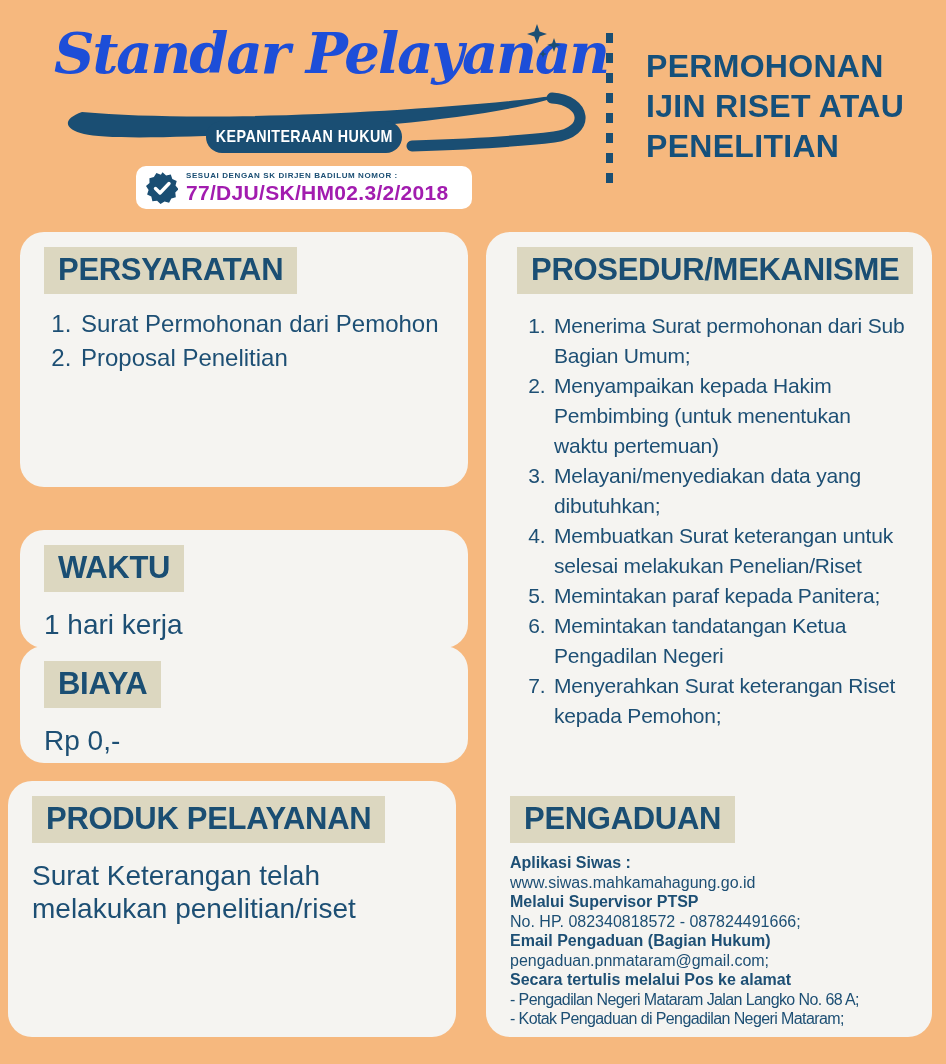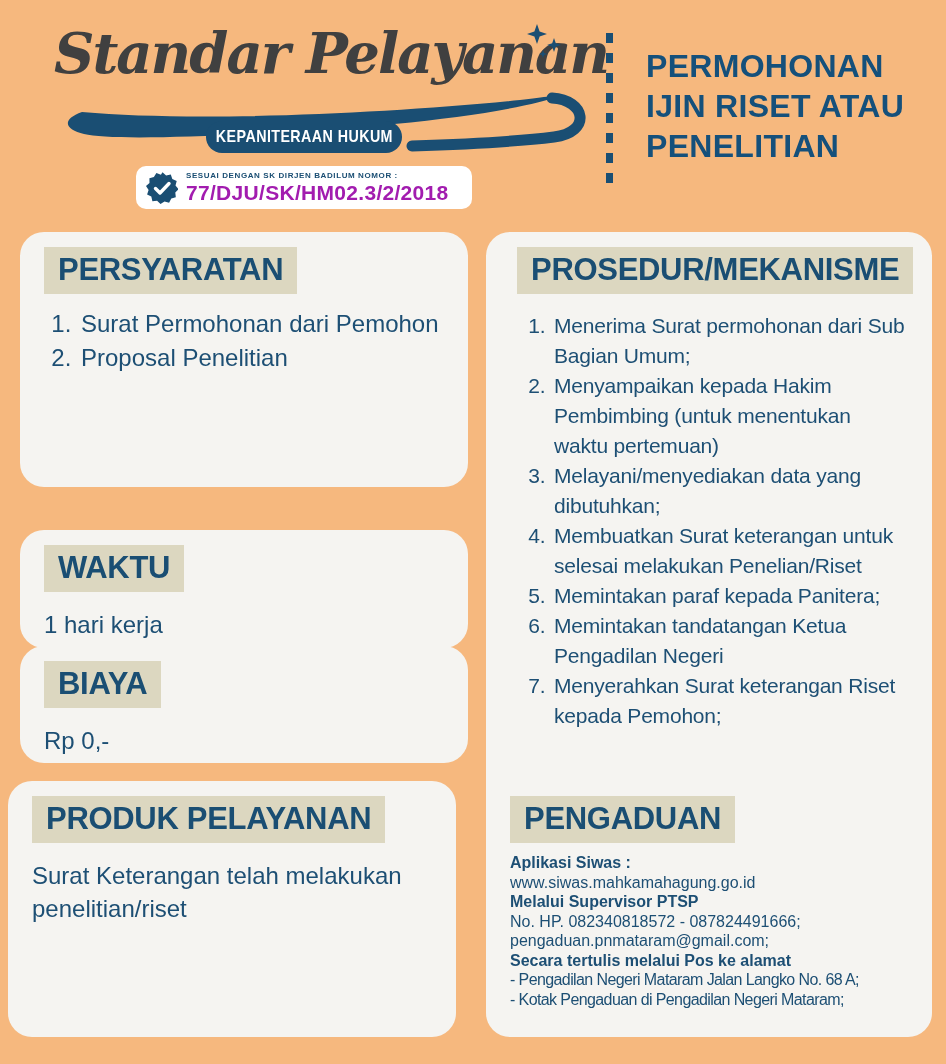--- a/index.html
+++ b/index.html
@@ -11,21 +11,21 @@
     color:#1D4F74;
     overflow:hidden;
   }
 
   
   .logo-script{
     position:absolute; left:54px; top:20px; width:540px;
     font-family:"DejaVu Serif", serif;
     font-style:italic; font-weight:bold;
     font-size:56px; letter-spacing:-2px;
-    color:#404040; white-space:nowrap;
+    color:#1d4ed8; white-space:nowrap;
   }
   .swoosh{ position:absolute; left:52px; top:92px; }
   .sparkles{ position:absolute; left:524px; top:20px; }
 
   .dept-pill{
     position:absolute; left:206px; top:121px; width:196px; height:32px;
     background:#1A4E73; border-radius:17px;
     display:flex; align-items:center; justify-content:center;
   }
   .dept-pill span{
@@ -68,21 +68,21 @@
     display:inline-block;
     background:#DCD7C0;
     color:#1A4E73;
     font-size:31px; font-weight:bold; letter-spacing:-.3px;
     padding:5px 14px 6px 14px;
   }
 
   .card ol{ margin:13px 0 0 0; padding-left:34px; font-size:24px; line-height:34px; }
   #card-prosedur ol{ font-size:21px; line-height:30px; margin-top:17px; letter-spacing:-.2px; }
   .card ol li{ padding-left:3px; }
-  .card .value{ margin-top:16px; font-size:24px; line-height:33px; }
+  .card .value{ margin-top:16px; font-size:28px; line-height:33px; }
 
   #card-pengaduan .lines{ margin-top:10px; font-size:16px; line-height:19.5px; }
   #card-pengaduan .b{ font-weight:bold; }
   #card-pengaduan .condensed{ letter-spacing:-.6px; }
 </style>
 </head>
 <body>
 
 <header>
 
@@ -163,20 +163,21 @@
     </ol>
   </section>
 
   <section class="card" id="card-pengaduan">
     <h2>PENGADUAN</h2>
     <div class="lines">
       <div class="b">Aplikasi Siwas :</div>
       <div>www.siwas.mahkamahagung.go.id</div>
       <div class="b">Melalui Supervisor PTSP</div>
       <div>No. HP. 082340818572 - 087824491666;</div>
+      <div class="b">Email Pengaduan (Bagian Hukum)</div>
       <div>pengaduan.pnmataram@gmail.com;</div>
       <div class="b">Secara tertulis melalui Pos ke alamat</div>
       <div class="condensed">- Pengadilan Negeri Mataram Jalan Langko No. 68 A;</div>
       <div class="condensed">- Kotak Pengaduan di Pengadilan Negeri Mataram;</div>
     </div>
   </section>
 
 </main>
 
 </body></html>

